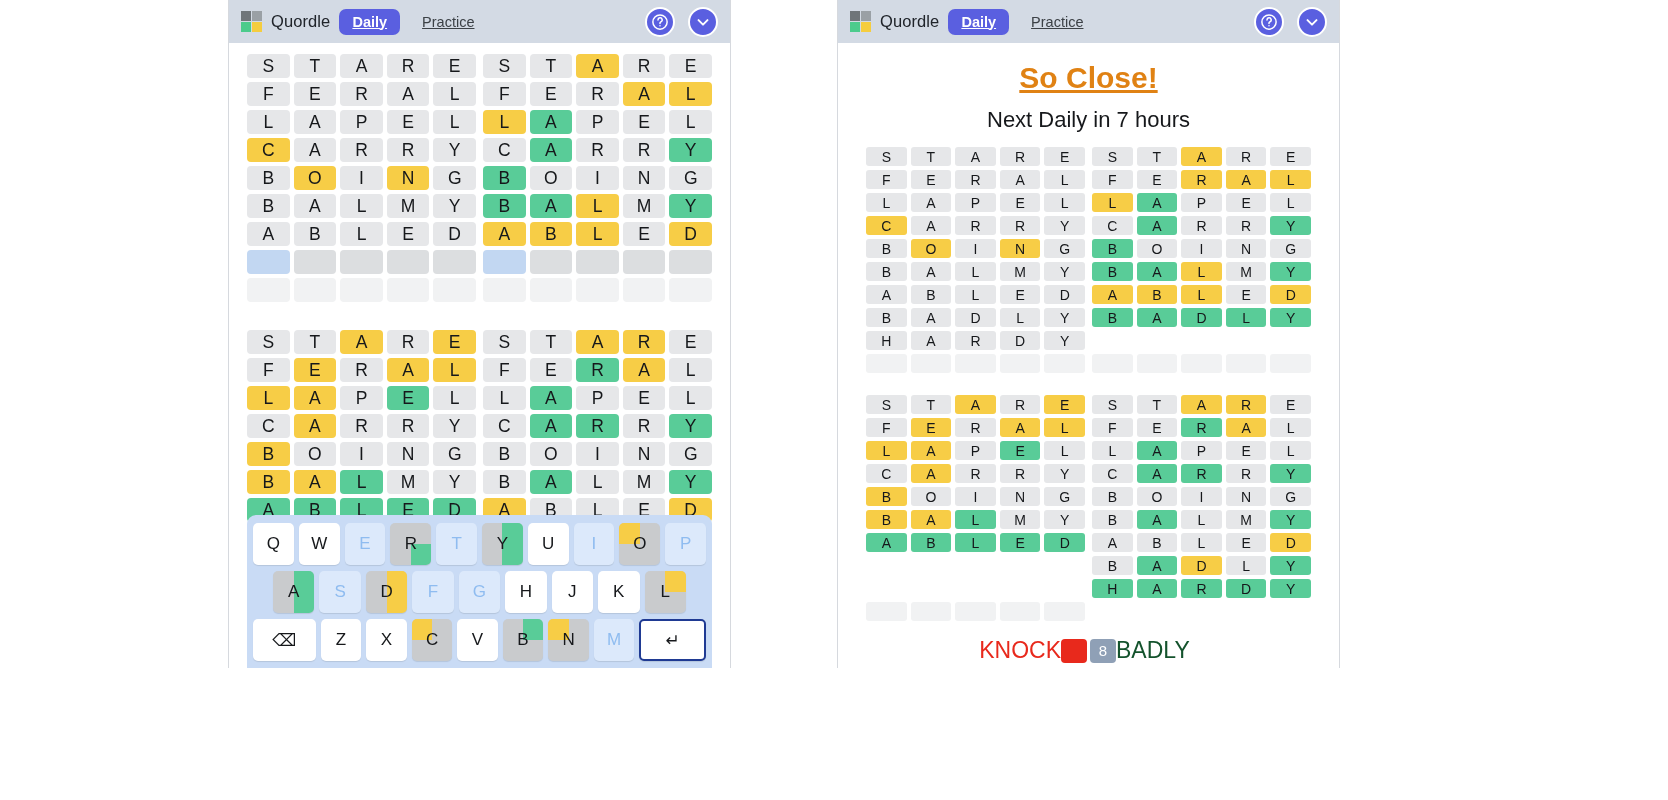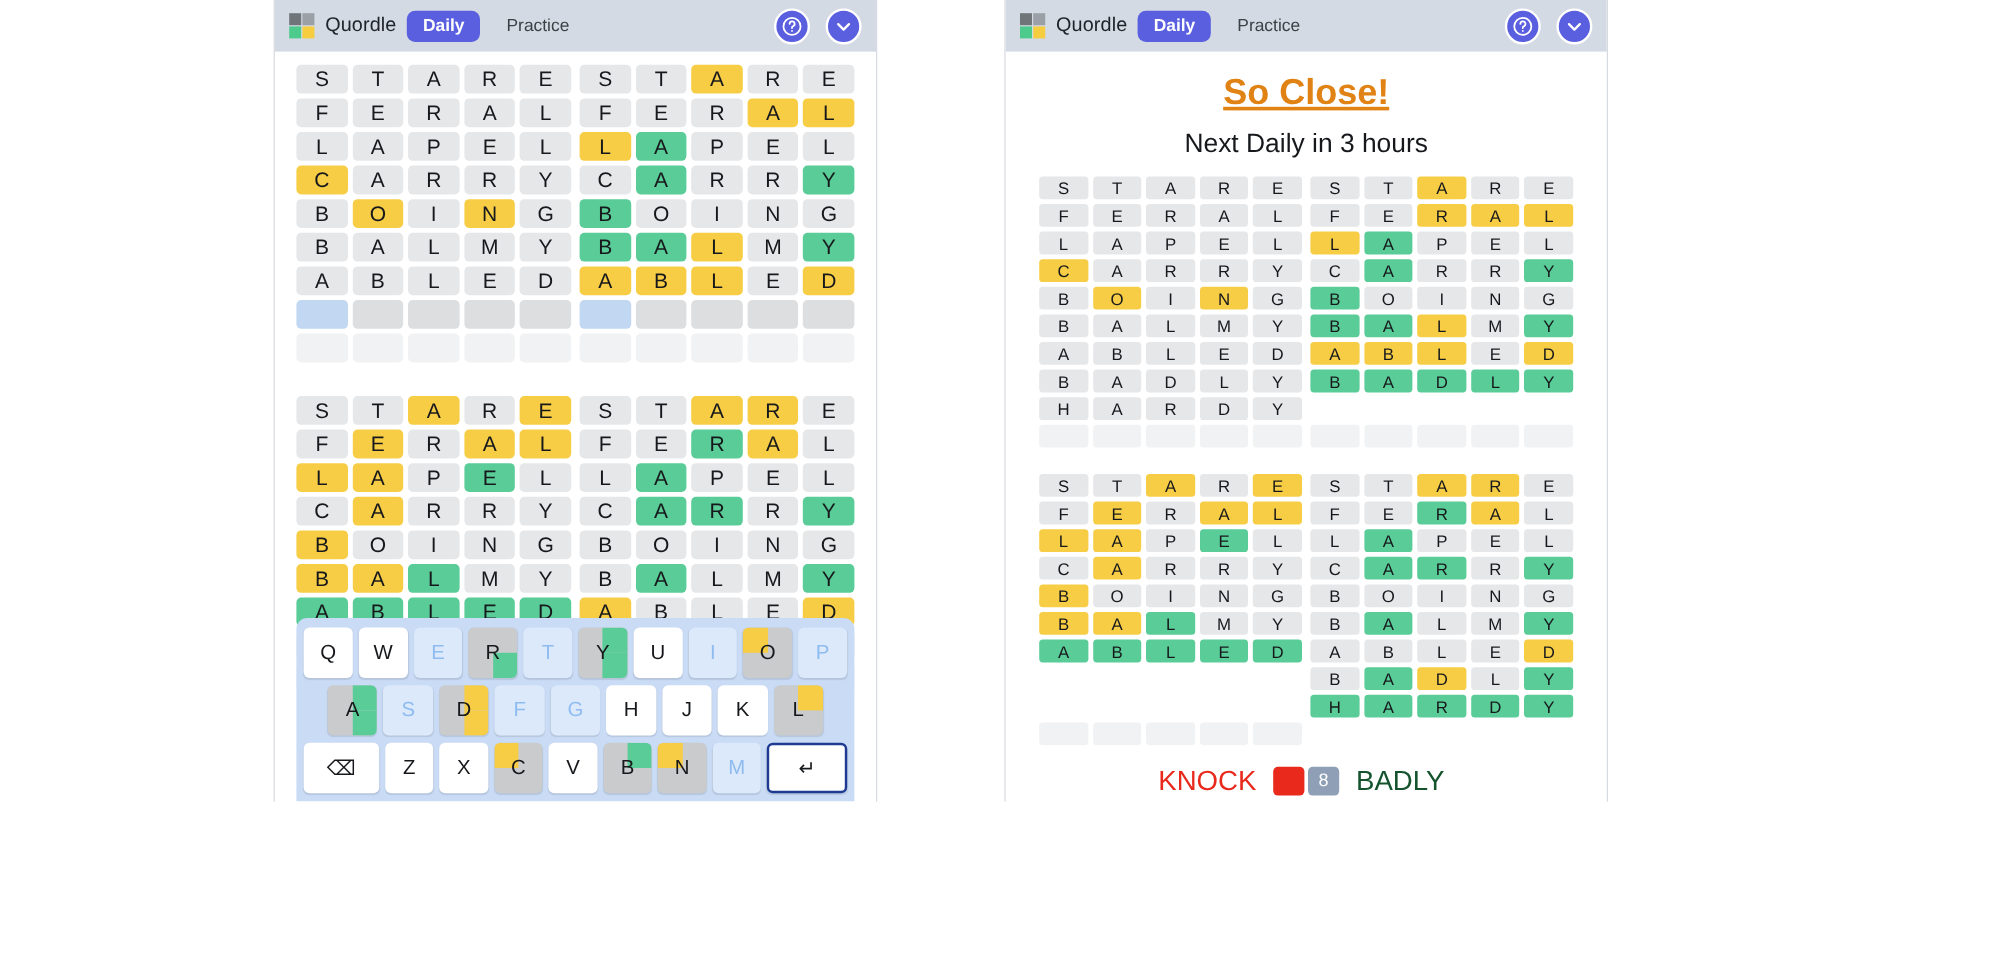--- a/index.html
+++ b/index.html
@@ -39,20 +39,21 @@
   .logo i { display:block; }
   .logo .q1 { background: #6f7579; }
   .logo .q2 { background: #9aa0a5; }
   .logo .q3 { background: #4ccb8c; }
   .logo .q4 { background: #f5cd3f; }
   .brand { font-size: 16.5px; color: #20242a; letter-spacing: .1px; }
   .tab {
     font-size: 14.5px; padding: 5px 13px; border-radius: 7px;
     color: #3c4146; cursor: pointer; border: none; background: transparent;
     font-family: "Liberation Sans", sans-serif;
+    text-decoration: underline;
   }
   .tab.active { background: #5a5fe0; color: #fff; font-weight: bold; }
   .hdr-spacer { flex: 1; }
   .circ-btn {
     width: 30px; height: 30px; border-radius: 50%;
     background: #5a5fe0; color: #fff; display: flex;
     align-items: center; justify-content: center;
     border: 2px solid #ffffff; cursor: pointer;
   }
   .circ-btn svg { display:block; }
@@ -140,21 +141,21 @@
     font-size: 14px; color: #16181b;
   }
   .mcell.g { background: #59cc98; }
   .mcell.y { background: #f7cd46; }
   .mcell.blank { background: #f1f2f3; }
   .mcell.none { background: transparent; }
 
   .scores { margin-top: 16px; text-align: center; }
   .score-line {
     display: flex; align-items: center; justify-content: center;
-    gap: 14px; font-size: 23px; margin-bottom: 4px;
+    font-size: 23px; margin-bottom: 4px;
   }
   .sw { width: 152px; text-align: right; }
   .sw.right { text-align: left; }
   .sw.fail { color: #e8291c; }
   .sw.ok { color: #14532d; }
   .badges { display: flex; gap: 3px; }
   .badge {
     width: 26px; height: 24px; border-radius: 4px;
     display: flex; align-items: center; justify-content: center;
     font-size: 15px; color: #fff;
@@ -534,21 +535,21 @@
       </div>
       <div class="circ-btn" style="margin-left:4px">
         <svg width="18" height="18" viewBox="0 0 24 24" fill="none" stroke="#fff" stroke-width="2.6" stroke-linecap="round" stroke-linejoin="round">
           <polyline points="6,9.5 12,15.5 18,9.5"></polyline>
         </svg>
       </div>
     </div>
 
     <div class="res">
       <h1>So Close!</h1>
-      <h2>Next Daily in 3 hours</h2>
+      <h2>Next Daily in 7 hours</h2>
     </div>
 
     <div class="mini-wrap">
       <div class="mini-row">
         <div class="mini-board">
             <div class="mini-grid">
               <div class="mcell ">S</div>
               <div class="mcell ">T</div>
               <div class="mcell ">A</div>
               <div class="mcell ">R</div>

